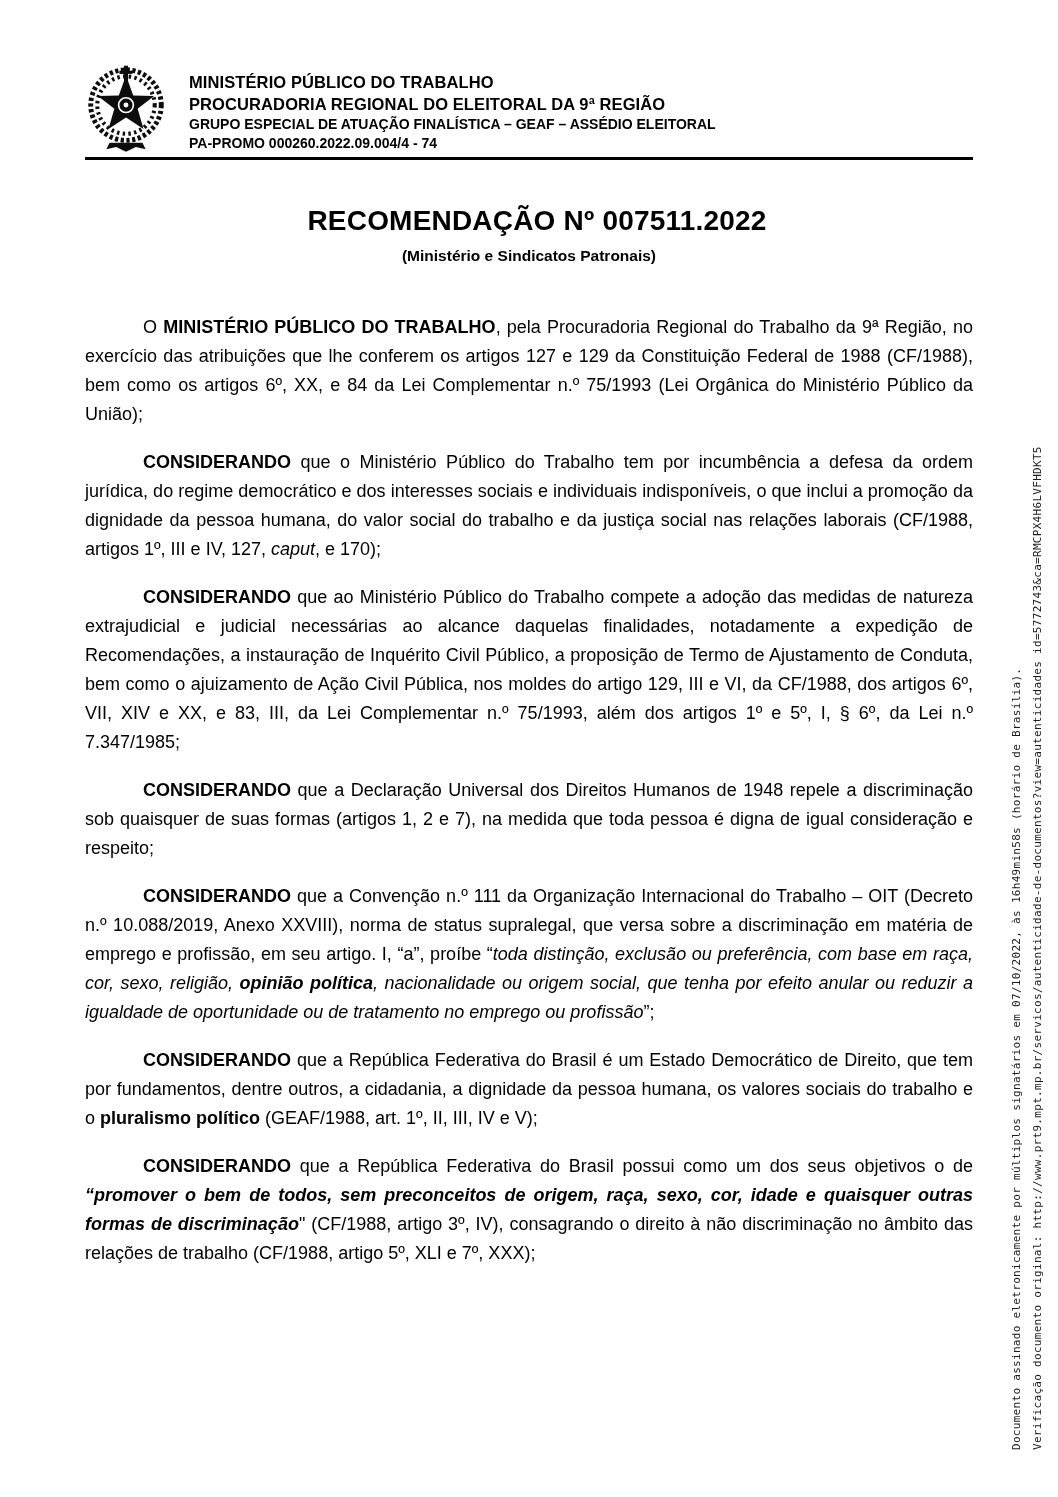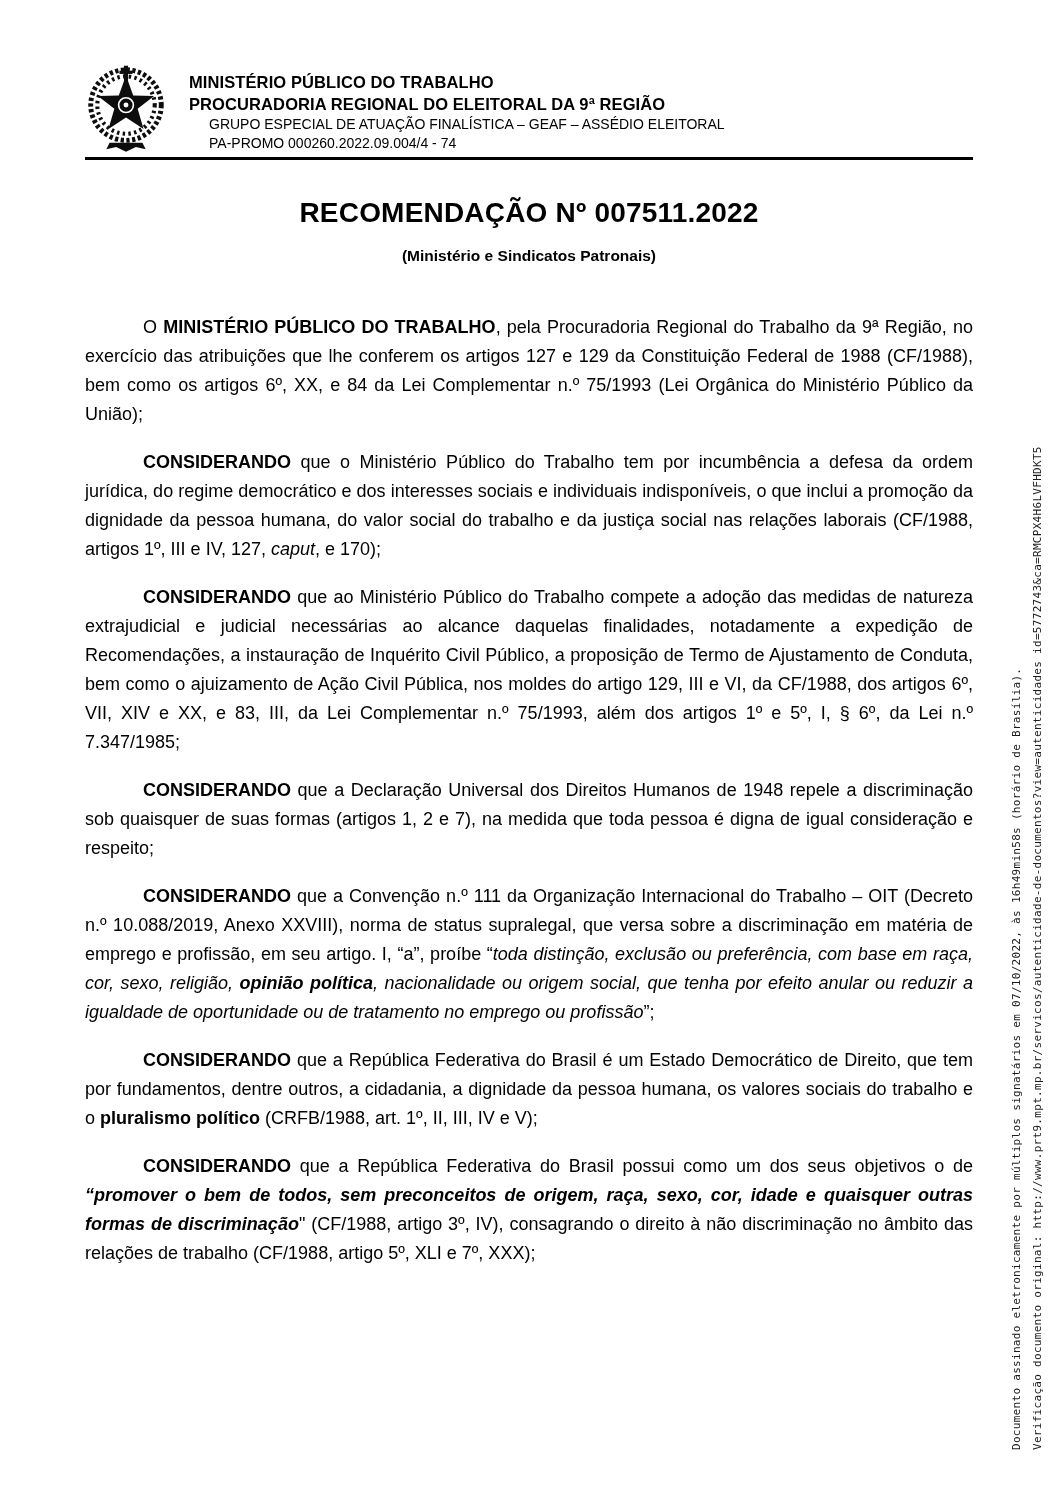--- a/index.html
+++ b/index.html
@@ -7,26 +7,26 @@
     width:1058px; height:1497px; background:#ffffff; color:#000;
     position:relative; overflow:hidden;
     font-family:"Liberation Sans", sans-serif;
   }
   .page { position:absolute; inset:0; }
 
   header { position:absolute; left:85px; top:64px; display:flex; gap:22px; align-items:flex-start; }
   .logo { width:82px; height:92px; flex:0 0 auto; }
   .org { padding-top:8px; }
   .org-main { font-weight:bold; font-size:16.5px; line-height:21.5px; letter-spacing:0.1px; }
-  .org-sub  { font-weight:normal; font-size:14px;  line-height:19px;margin-left:20px; }
+  .org-sub  { font-weight:bold; font-size:14px;  line-height:19px; }
 
   .rule { position:absolute; left:85px; top:157px; width:888px; height:3px; background:#000; }
 
   h1 {
-    position:absolute; left:85px; top:197px; width:888px; margin:0;
+    position:absolute; left:85px; top:197px; width:888px; margin:8px;
     text-align:center; font-size:28px; font-weight:bold; letter-spacing:0.2px;
   }
   h2 {
     position:absolute; left:85px; top:247px; width:888px; margin:0;
     text-align:center; font-size:15.5px; font-weight:bold;
   }
 
   main {
     position:absolute; left:85px; top:313px; width:888px;
     font-size:18px; line-height:29px; text-align:justify;
@@ -76,21 +76,21 @@
 
   <h1>RECOMENDAÇÃO Nº 007511.2022</h1>
   <h2>(Ministério e Sindicatos Patronais)</h2>
 
   <main>
       <p><span>O </span><span style="font-weight: bold;">MINISTÉRIO PÚBLICO DO TRABALHO</span><span>, pela Procuradoria Regional do Trabalho da 9ª Região, no exercício das atribuições que lhe conferem os artigos 127 e 129 da Constituição Federal de 1988 (CF/1988), bem como os artigos 6º, XX, e 84 da Lei Complementar n.º 75/1993 (Lei Orgânica do Ministério Público da União);</span></p>
       <p><span style="font-weight: bold;">CONSIDERANDO</span><span> que o Ministério Público do Trabalho tem por incumbência a defesa da ordem jurídica, do regime democrático e dos interesses sociais e individuais indisponíveis, o que inclui a promoção da dignidade da pessoa humana, do valor social do trabalho e da justiça social nas relações laborais (CF/1988, artigos 1º, III e IV, 127, </span><span style="font-style: italic;">caput</span><span>, e 170);</span></p>
       <p><span style="font-weight: bold;">CONSIDERANDO</span><span> que ao Ministério Público do Trabalho compete a adoção das medidas de natureza extrajudicial e judicial necessárias ao alcance daquelas finalidades, notadamente a expedição de Recomendações, a instauração de Inquérito Civil Público, a proposição de Termo de Ajustamento de Conduta, bem como o ajuizamento de Ação Civil Pública, nos moldes do artigo 129, III e VI, da CF/1988, dos artigos 6º, VII, XIV e XX, e 83, III, da Lei Complementar n.º 75/1993, além dos artigos 1º e 5º, I, § 6º, da Lei n.º 7.347/1985;</span></p>
       <p><span style="font-weight: bold;">CONSIDERANDO</span><span> que a Declaração Universal dos Direitos Humanos de 1948 repele a discriminação sob quaisquer de suas formas (artigos 1, 2 e 7), na medida que toda pessoa é digna de igual consideração e respeito;</span></p>
       <p><span style="font-weight: bold;">CONSIDERANDO</span><span> que a Convenção n.º 111 da Organização Internacional do Trabalho – OIT (Decreto n.º 10.088/2019, Anexo XXVIII), norma de status supralegal, que versa sobre a discriminação em matéria de emprego e profissão, em seu artigo. I, “a”, proíbe “</span><span style="font-style: italic;">toda distinção, exclusão ou preferência, com base em raça, cor, sexo, religião, </span><span style="font-weight: bold; font-style: italic;">opinião política</span><span style="font-style: italic;">, nacionalidade ou origem social, que tenha por efeito anular ou reduzir a igualdade de oportunidade ou de tratamento no emprego ou profissão</span><span>”;</span></p>
-      <p><span style="font-weight: bold;">CONSIDERANDO</span><span> que a República Federativa do Brasil é um Estado Democrático de Direito, que tem por fundamentos, dentre outros, a cidadania, a dignidade da pessoa humana, os valores sociais do trabalho e o </span><span style="font-weight: bold;">pluralismo político</span><span> (CRFB/1988, art. 1º, II, III, IV e V);</span></p>
+      <p><span style="font-weight: bold;">CONSIDERANDO</span><span> que a República Federativa do Brasil é um Estado Democrático de Direito, que tem por fundamentos, dentre outros, a cidadania, a dignidade da pessoa humana, os valores sociais do trabalho e o </span><span style="font-weight: bold;">pluralismo político</span><span> (GEAF/1988, art. 1º, II, III, IV e V);</span></p>
       <p><span style="font-weight: bold;">CONSIDERANDO</span><span> que a República Federativa do Brasil possui como um dos seus objetivos o de </span><span style="font-weight: bold; font-style: italic;">“promover o bem de todos, sem preconceitos de origem, raça, sexo, cor, idade e quaisquer outras formas de discriminação</span><span>" (CF/1988, artigo 3º, IV), consagrando o direito à não discriminação no âmbito das relações de trabalho (CF/1988, artigo 5º, XLI e 7º, XXX);</span></p>
     </main>
 
   <aside class="vnote">
     <div>Documento assinado eletronicamente por múltiplos signatários em 07/10/2022, às 16h49min58s (horário de Brasília).</div>
     <div>Verificação documento original: http://www.prt9.mpt.mp.br/servicos/autenticidade-de-documentos?view=autenticidades id=5772743&amp;ca=RMCPX4H6LVFHDKT5</div>
   </aside>
 
 </div>
 

